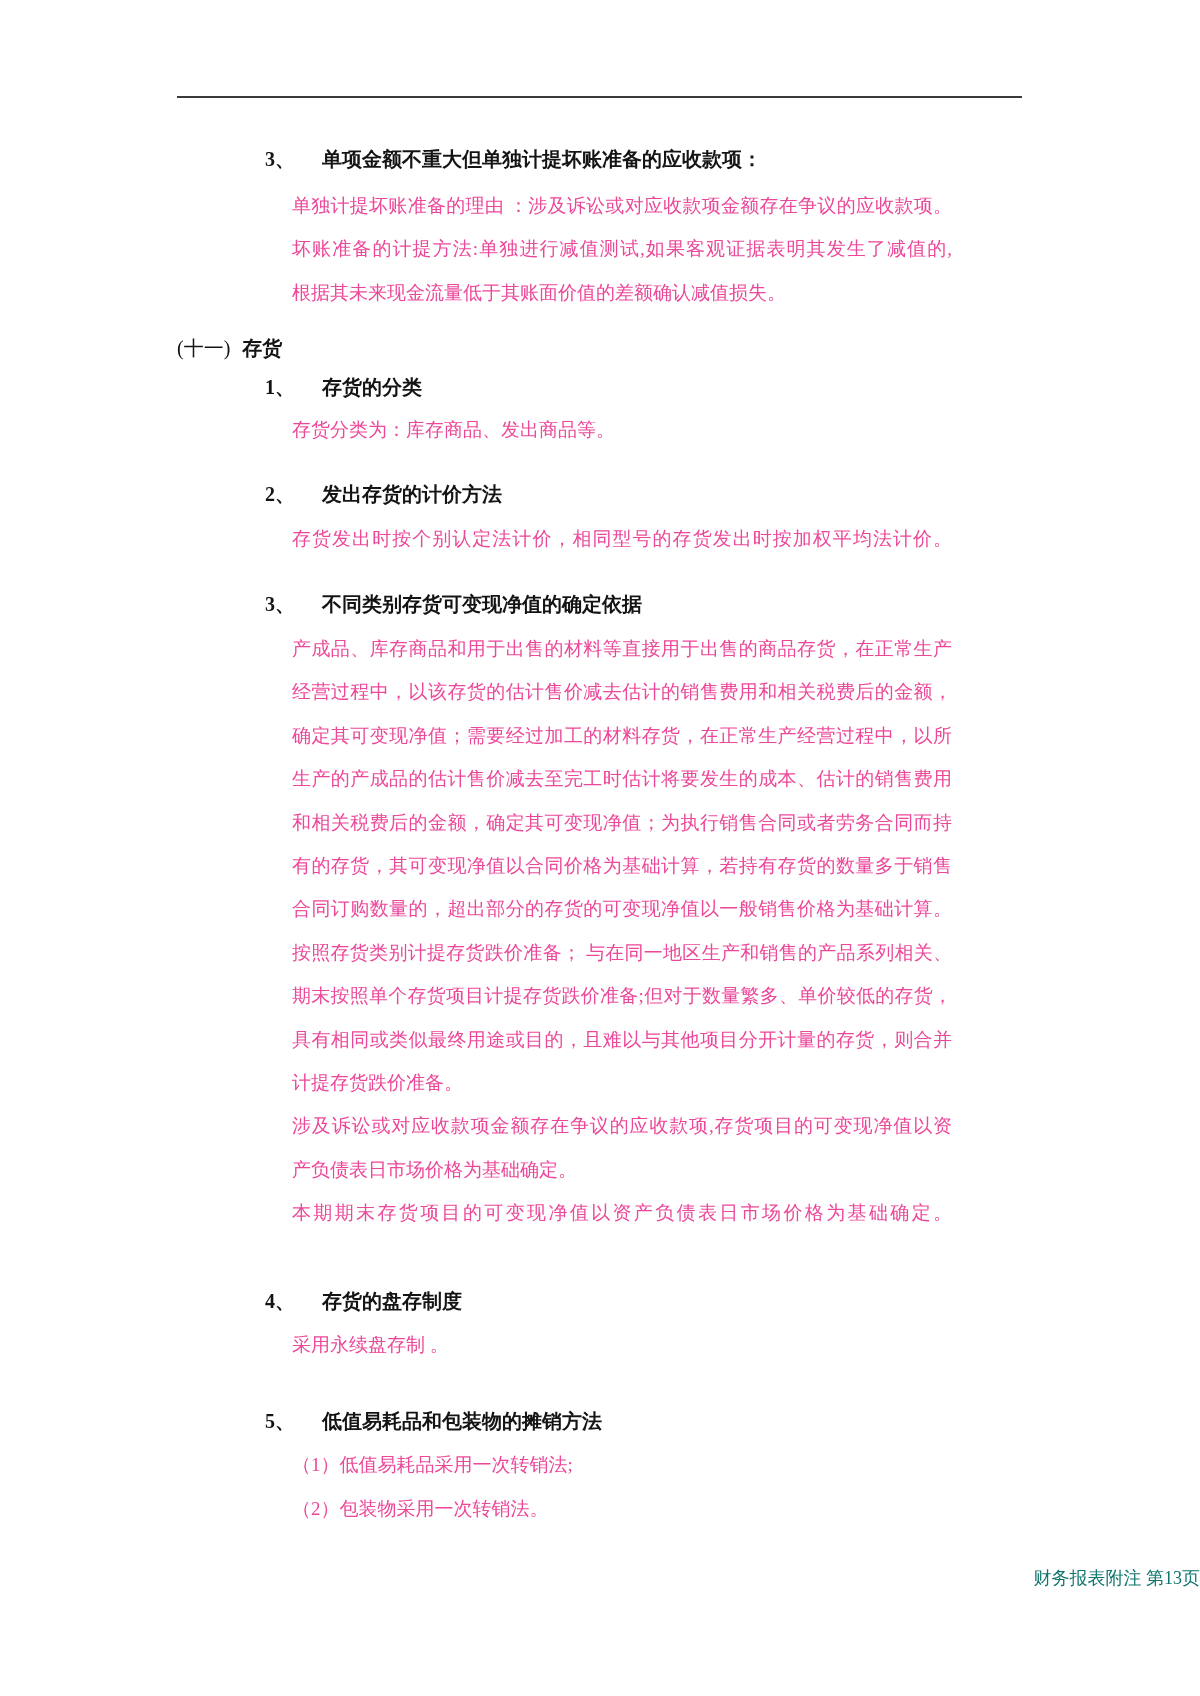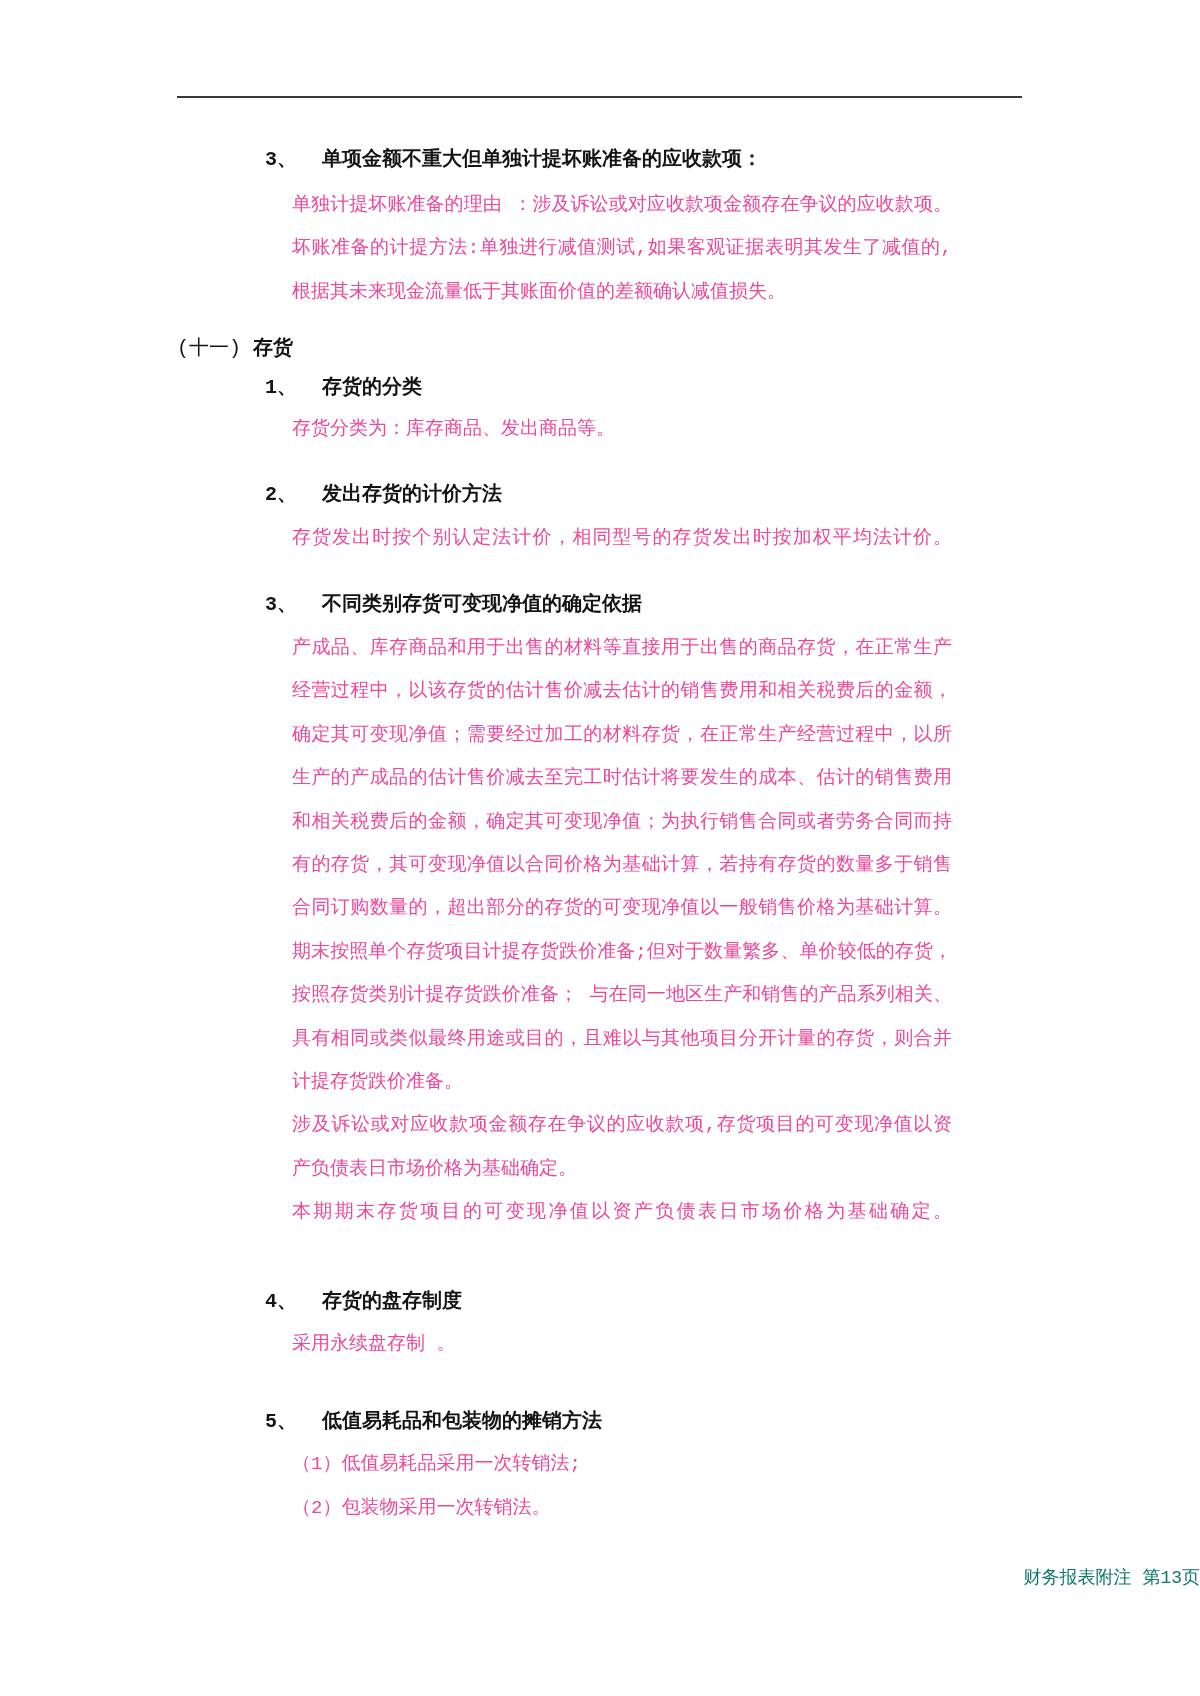--- a/index.html
+++ b/index.html
@@ -3,21 +3,21 @@
 <meta charset="utf-8">
 <style>
   html, body { margin: 0; padding: 0; background: #ffffff; }
   .page {
     position: relative;
     width: 1200px;
     height: 1696px;
     background: #ffffff;
     padding-top: 96px;
     box-sizing: border-box;
-    font-family: Liberation Mono, monospace;
+    font-family: Liberation Serif, serif;
     color: #232323;
     overflow: hidden;
   }
   .hr {
     margin-left: 177px;
     width: 845px;
     height: 2px;
     background: #3a3a3a;
   }
   
@@ -102,22 +102,22 @@
     <span class="num">3、</span><span>不同类别存货可变现净值的确定依据</span>
   </div>
   <div class="para" style="margin-top:2px">
     <div class="line j">产成品、库存商品和用于出售的材料等直接用于出售的商品存货，在正常生产</div>
     <div class="line j">经营过程中，以该存货的估计售价减去估计的销售费用和相关税费后的金额，</div>
     <div class="line j">确定其可变现净值；需要经过加工的材料存货，在正常生产经营过程中，以所</div>
     <div class="line j">生产的产成品的估计售价减去至完工时估计将要发生的成本、估计的销售费用</div>
     <div class="line j">和相关税费后的金额，确定其可变现净值；为执行销售合同或者劳务合同而持</div>
     <div class="line j">有的存货，其可变现净值以合同价格为基础计算，若持有存货的数量多于销售</div>
     <div class="line j">合同订购数量的，超出部分的存货的可变现净值以一般销售价格为基础计算。</div>
+    <div class="line j">按照存货类别计提存货跌价准备； 与在同一地区生产和销售的产品系列相关、</div>
     <div class="line j">期末按照单个存货项目计提存货跌价准备;但对于数量繁多、单价较低的存货，</div>
-    <div class="line j">按照存货类别计提存货跌价准备； 与在同一地区生产和销售的产品系列相关、</div>
     <div class="line j">具有相同或类似最终用途或目的，且难以与其他项目分开计量的存货，则合并</div>
     <div class="line">计提存货跌价准备。</div>
     <div class="line j">涉及诉讼或对应收款项金额存在争议的应收款项,存货项目的可变现净值以资</div>
     <div class="line">产负债表日市场价格为基础确定。</div>
     <div class="line j">本期期末存货项目的可变现净值以资产负债表日市场价格为基础确定。</div>
   </div>
 
   <div class="h" style="margin-top:46.4px">
     <span class="num">4、</span><span>存货的盘存制度</span>
   </div>

